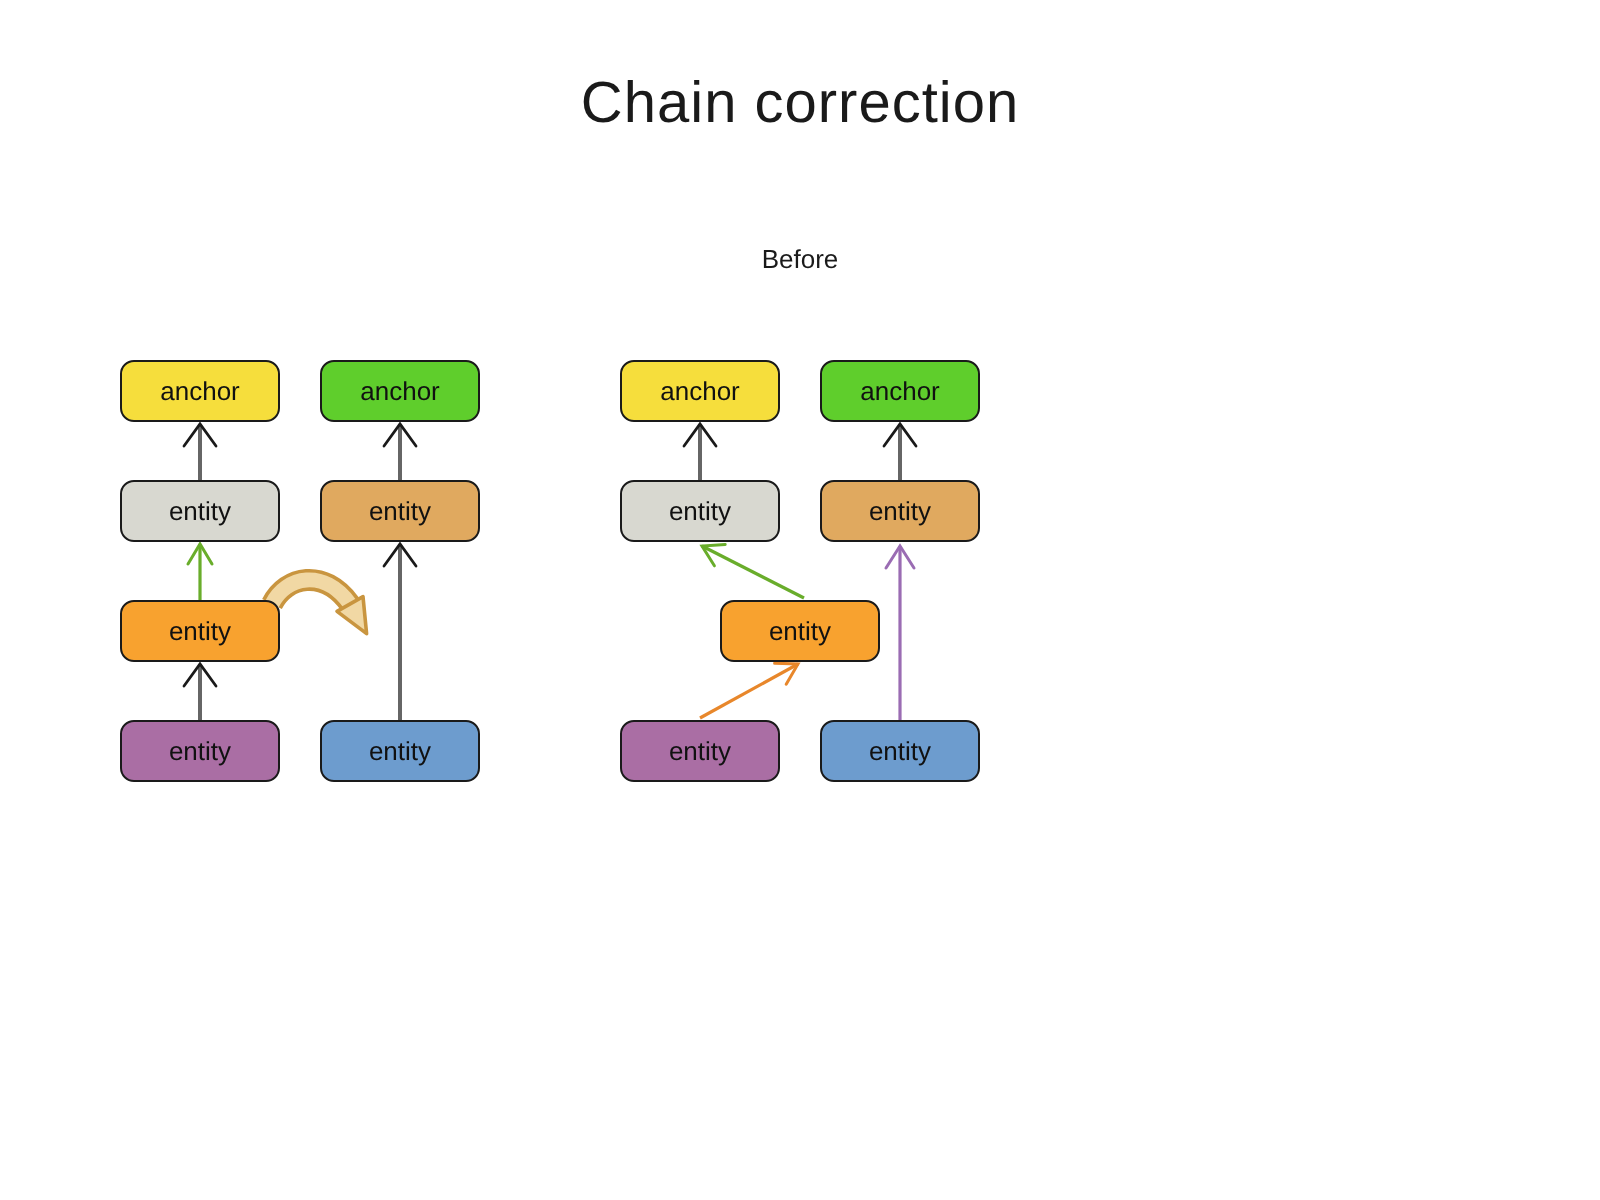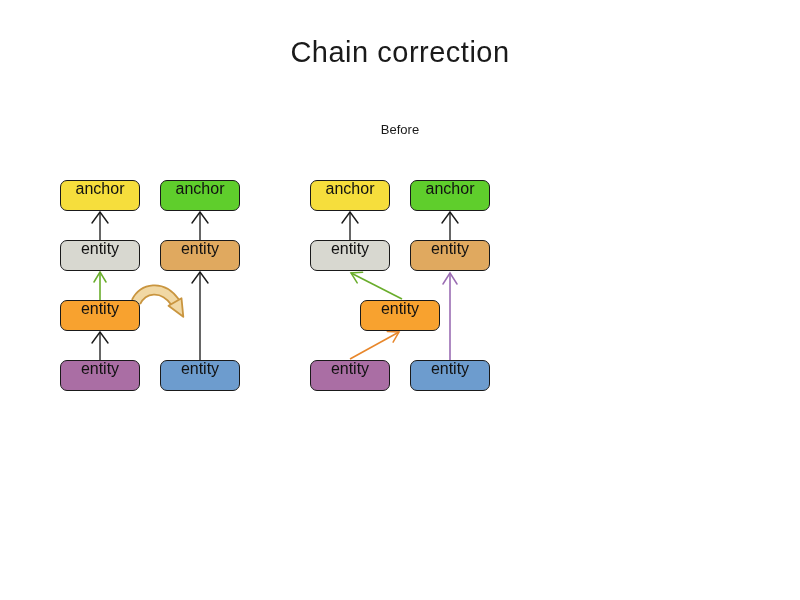--- a/index.html
+++ b/index.html
@@ -49,22 +49,23 @@
     width: 800px;
     height: 600px;
     pointer-events: none;
   }
   .node {
     position: absolute;
     box-sizing: border-box;
     border: 1.5px solid #1a1a1a;
     border-radius: 7px;
     display: flex;
+    align-items: center;
     justify-content: center;
-    font-size: 16px;
+    font-size: 13px;
     color: #111111;
     line-height: 1;
   }
 </style>
 </head>
 <body>
 
 <div id="stage">
   <div id="slide-title">Chain correction</div>
   <div id="before-label">Before</div>

